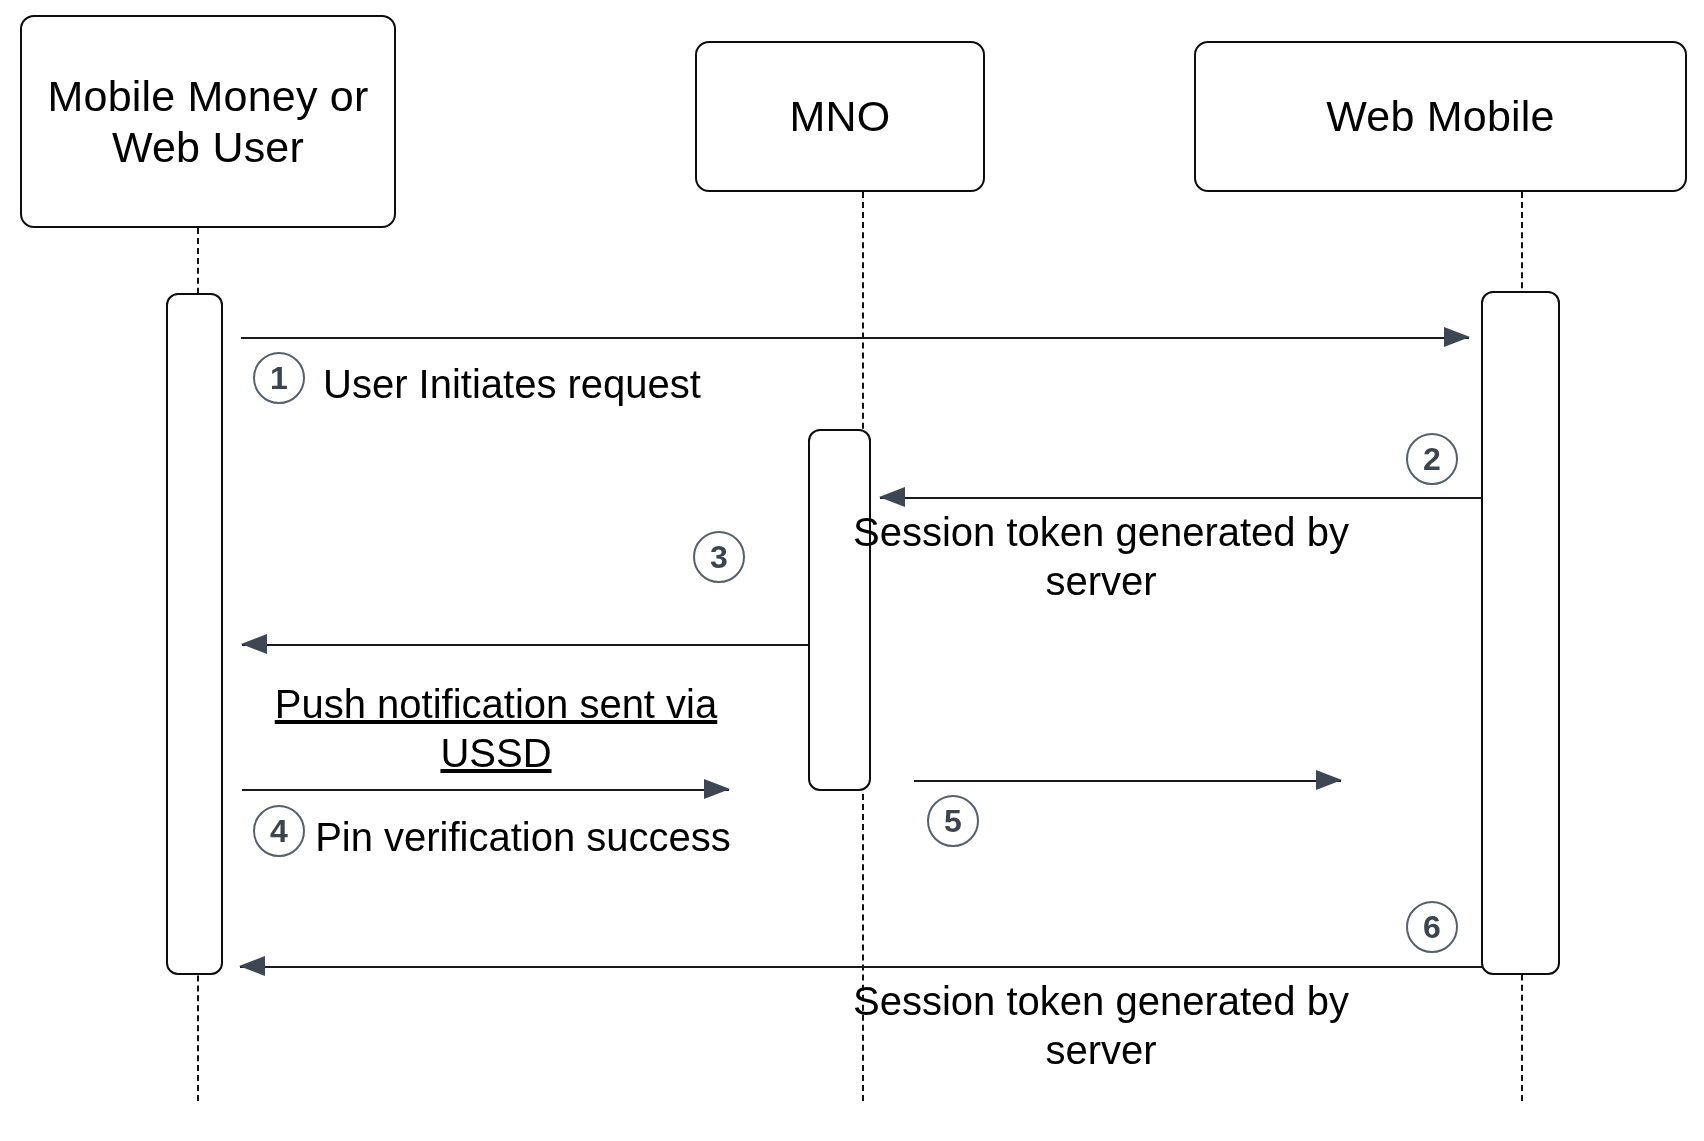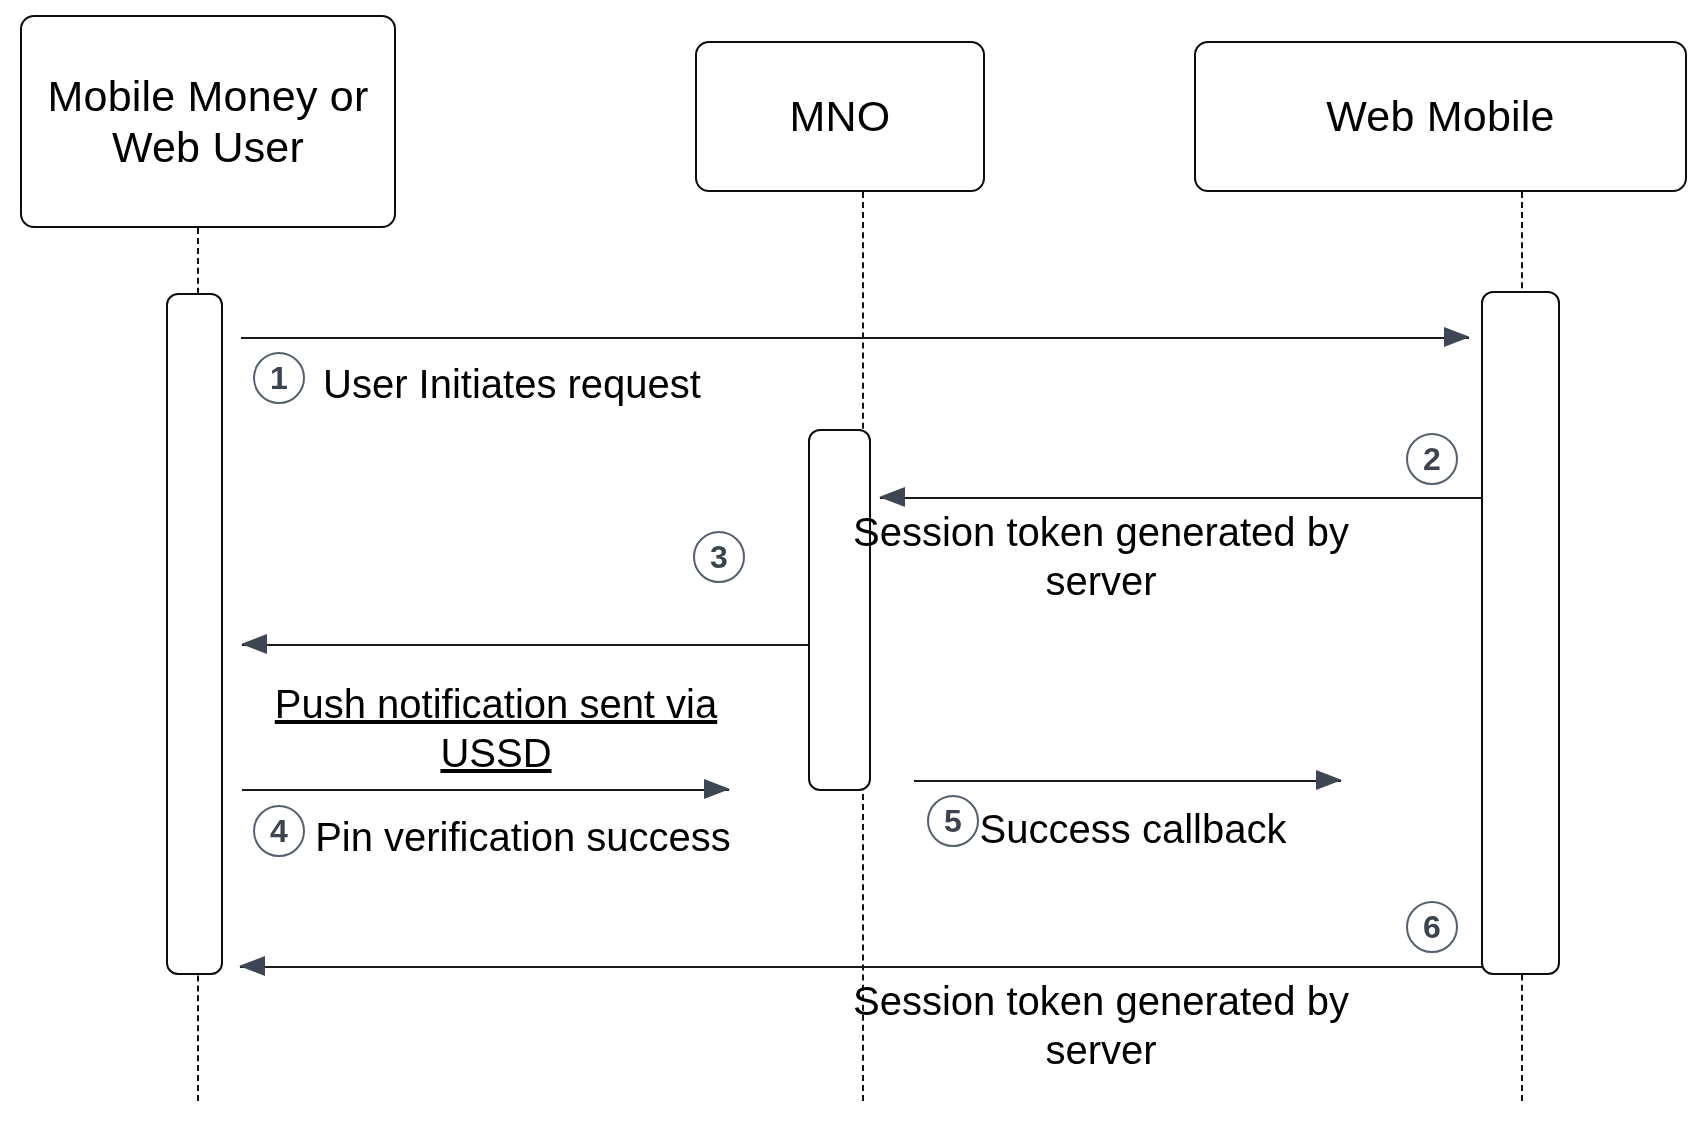--- a/index.html
+++ b/index.html
@@ -151,21 +151,20 @@
   </div>
   <div class="label" style="left:313px; top:813px; width:420px; text-align:center;">Pin verification success</div>
 
   <div class="msg to-right" style="left:914px; top:780px; width:427px;">
     <div class="shaft"></div>
     <div class="head"></div>
   </div>
   <div class="badge" style="left:927px; top:795px;">
     <span>5</span>
   </div>
-  <div class="label" style="left:963px; top:805px; width:340px;">Success callback</div>
 
   <div class="msg to-left" style="left:240px; top:966px; width:1243px;">
     <div class="shaft"></div>
     <div class="head"></div>
   </div>
   <div class="badge" style="left:1406px; top:901px;">
     <span>6</span>
   </div>
   <div class="label" style="left:851px; top:977px; width:500px;">Session token generated by
 server</div>

